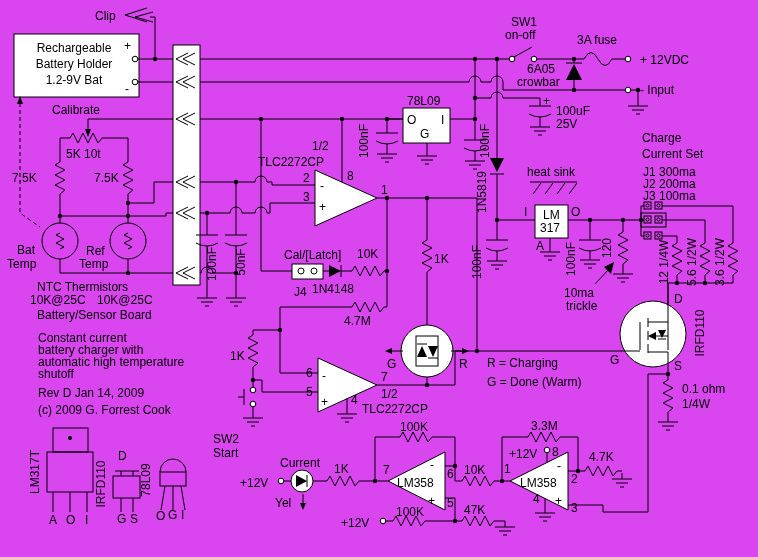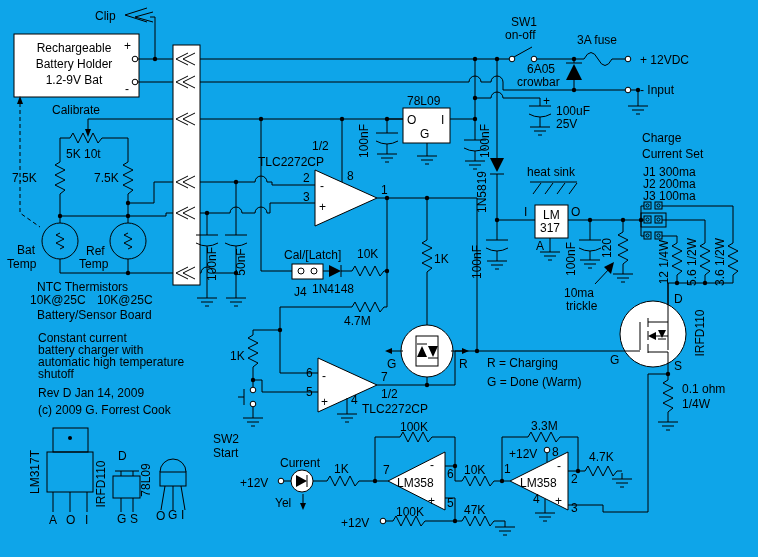--- a/index.html
+++ b/index.html
@@ -1,16 +1,16 @@
 <!DOCTYPE html>
 <html><head>
 <meta charset="utf-8">
 <style>
   html,body{margin:0;padding:0;background:#fff;}
-  #page{width:758px;height:557px;background:#0ea5e9;position:relative;overflow:hidden;}
+  #page{width:758px;height:557px;background:#d946ef;position:relative;overflow:hidden;}
   svg{display:block;}
   svg text{font-family:"Liberation Sans","DejaVu Sans",sans-serif;font-size:12px;fill:#000;}
   .w{stroke:#000;stroke-width:1;fill:none;}
   .f{fill:#000;stroke:none;}
   .box{fill:#fff;stroke:#000;stroke-width:1;}
   .dash{stroke:#000;stroke-width:1;fill:none;stroke-dasharray:4 3;}
   .mid{text-anchor:middle;}
 </style>
 </head>
 <body>

